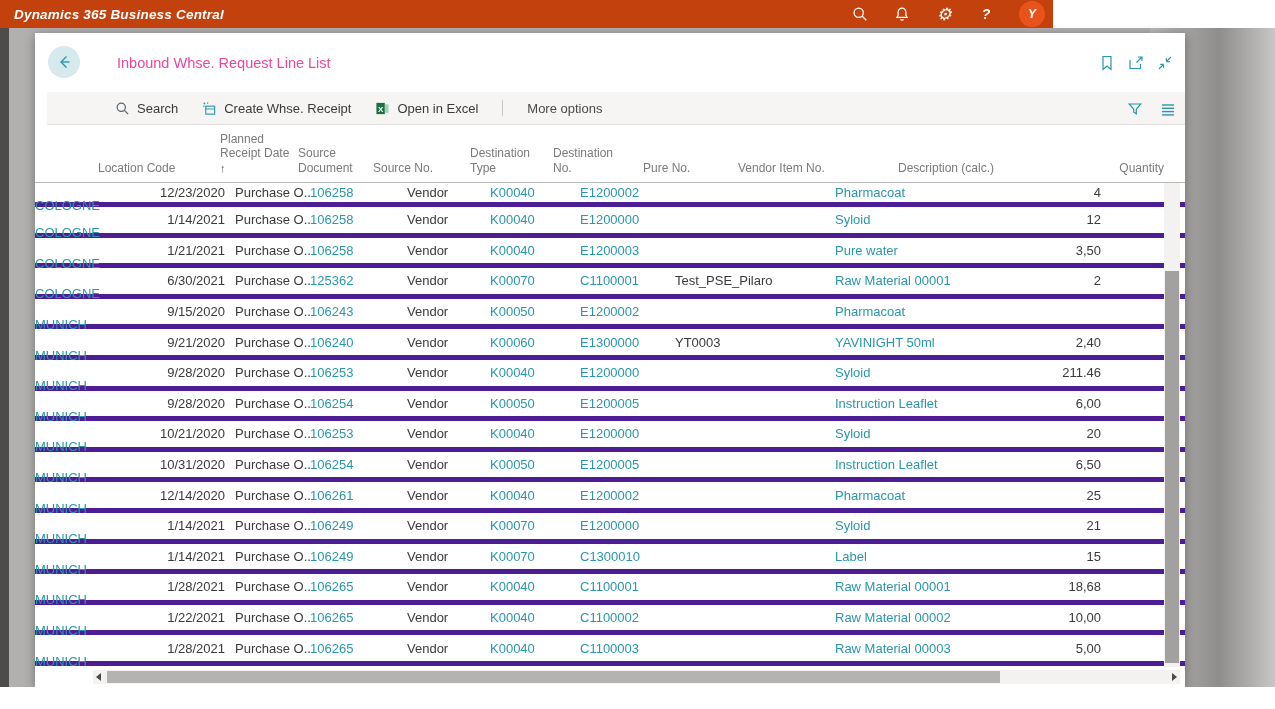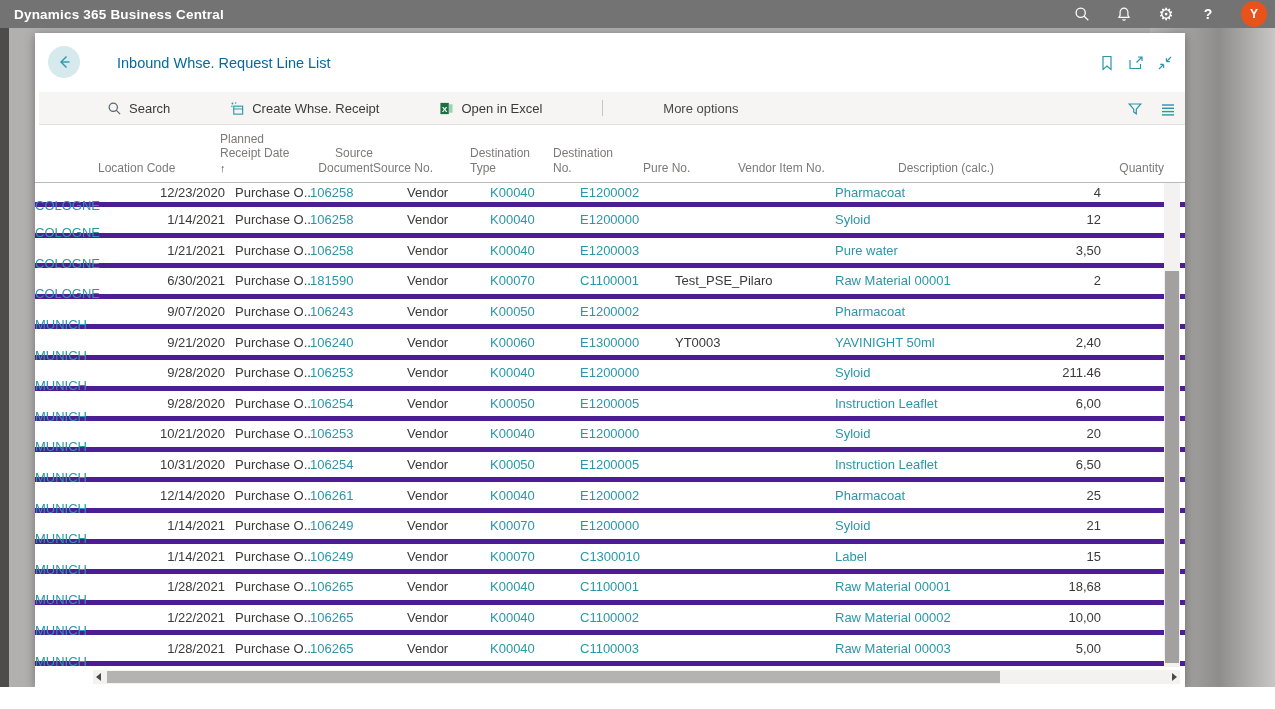--- a/index.html
+++ b/index.html
@@ -1,21 +1,21 @@
 <!DOCTYPE html>
 <html><head>
 <meta charset="utf-8">
 <style>
   * { margin:0; padding:0; box-sizing:border-box; }
   html,body { width:1275px; height:709px; overflow:hidden; background:#fff;
               font-family:"Liberation Sans", sans-serif; }
 
   
-  .topbar { position:absolute; left:0; top:0; width:1275px; height:28px; background:#737373;
-            display:flex; align-items:center; color:#fff; z-index:50; }
+  .topbar { position:absolute; left:0; top:0; width:1053px; height:28px; background:#c2410c;
+            display:flex; align-items:center; color:#fff; z-index:50;font-style:italic; }
   .topbar-title { font-size:13.5px; font-weight:bold; margin-left:14px; letter-spacing:.2px; }
   .topbar-icons { position:absolute; right:8px; top:0; height:28px; display:flex; align-items:center; gap:24px; }
   .tb-icon { width:18px; height:18px; display:flex; align-items:center; justify-content:center; color:#fff; cursor:pointer; }
   .tb-icon svg { width:16px; height:16px; }
   .help-q { font-size:14px; font-weight:bold; }
   .gear-glyph { font-size:17px; line-height:17px; }
   .avatar { width:26px; height:26px; border-radius:50%; background:#e8531c; color:#fff;
             display:flex; align-items:center; justify-content:center; font-size:12px; font-weight:bold; }
 
   
@@ -28,28 +28,28 @@
 
   
   .card { position:absolute; left:35px; top:33px; width:1150px; height:654px; background:#fff;
           box-shadow:0 2px 10px rgba(0,0,0,.35); z-index:10; }
 
   
   .page-header { position:absolute; left:0; top:0; right:0; height:59px; background:#fff; }
   .back-btn { position:absolute; left:13px; top:13px; width:32px; height:32px; border-radius:50%;
               background:#d6eaee; display:flex; align-items:center; justify-content:center; cursor:pointer; }
   .back-btn svg { width:18px; height:18px; }
-  .page-title { position:absolute; left:82px; top:22px; font-size:14.5px; color:#0369a1; }
+  .page-title { position:absolute; left:82px; top:22px; font-size:14.5px; color:#ec4899; }
   .header-icons { position:absolute; right:12px; top:22px; display:flex; gap:13px; color:#2b96a9; }
   .hd-icon { width:16px; height:16px; cursor:pointer; }
   .hd-icon svg { width:16px; height:16px; }
 
   
-  .toolbar { position:absolute; left:4px; top:59px; right:0; height:33px; background:#f6f5f4;
-             border-bottom:1px solid #e3e1df; display:flex; align-items:center; padding-left:68px;gap:36px; }
+  .toolbar { position:absolute; left:12px; top:59px; right:0; height:33px; background:#f6f5f4;
+             border-bottom:1px solid #e3e1df; display:flex; align-items:center; padding-left:68px; }
   .tool-item { display:flex; align-items:center; gap:7px; font-size:13px; color:#3b3a39;
                cursor:pointer; margin-right:24px; white-space:nowrap; }
   .tool-item svg { width:15px; height:15px; }
   .tool-divider { width:1px; height:16px; background:#c8c6c4; margin-right:24px; }
   .more-options { color:#4a4948; }
   .toolbar-right { position:absolute; right:9px; top:0; height:33px; display:flex; align-items:center; gap:17px; color:#2b96a9; }
   .toolbar-right .tool-icon { width:16px; height:16px; cursor:pointer; }
   .toolbar-right svg { width:16px; height:16px; }
 
   
@@ -63,21 +63,21 @@
         background:#fff; }
   .tr.first { height:24px; }
   .td { font-size:13px; color:#3b3a39; overflow:hidden; white-space:nowrap; }
   .td.link { color:#2b96a9; cursor:pointer; }
   .td.right { text-align:right; }
 
   
   .col-location       { width:122px;margin-top:26px; }
   .col-date           { width:78px;  text-align:right; padding-right:10px; }
   .th.col-date        { text-align:left; padding-right:0; }
-  .col-source_doc     { width:75px;text-align:right;  }
+  .col-source_doc     { width:75px;  }
   .col-source_no      { width:97px;  }
   .col-dest_type      { width:83px;  }
   .col-dest_no        { width:90px;  }
   .col-item_no        { width:95px;  }
   .col-vendor_item_no { width:160px; }
   .col-description    { width:192px; }
   .col-quantity       { width:74px;  }
 
   
   .v-scroll { position:absolute; top:150px; bottom:20px; right:5px; width:16px; background:#f3f2f1; z-index:20; }
@@ -281,31 +281,31 @@
           <div class="td col-dest_no link">K00040</div>
           <div class="td col-item_no link">E1200003</div>
           <div class="td col-vendor_item_no"></div>
           <div class="td col-description link">Pure water</div>
           <div class="td col-quantity right">3,50</div>
         </div>
         <div class="tr">
           <div class="td col-location link">COLOGNE</div>
           <div class="td col-date">6/30/2021</div>
           <div class="td col-source_doc">Purchase O...</div>
-          <div class="td col-source_no link">181590</div>
+          <div class="td col-source_no link">125362</div>
           <div class="td col-dest_type">Vendor</div>
           <div class="td col-dest_no link">K00070</div>
           <div class="td col-item_no link">C1100001</div>
           <div class="td col-vendor_item_no">Test_PSE_Pilaro</div>
           <div class="td col-description link">Raw Material 00001</div>
           <div class="td col-quantity right">2</div>
         </div>
         <div class="tr">
           <div class="td col-location link">MUNICH</div>
-          <div class="td col-date">9/07/2020</div>
+          <div class="td col-date">9/15/2020</div>
           <div class="td col-source_doc">Purchase O...</div>
           <div class="td col-source_no link">106243</div>
           <div class="td col-dest_type">Vendor</div>
           <div class="td col-dest_no link">K00050</div>
           <div class="td col-item_no link">E1200002</div>
           <div class="td col-vendor_item_no"></div>
           <div class="td col-description link">Pharmacoat</div>
           <div class="td col-quantity right"></div>
         </div>
         <div class="tr">

